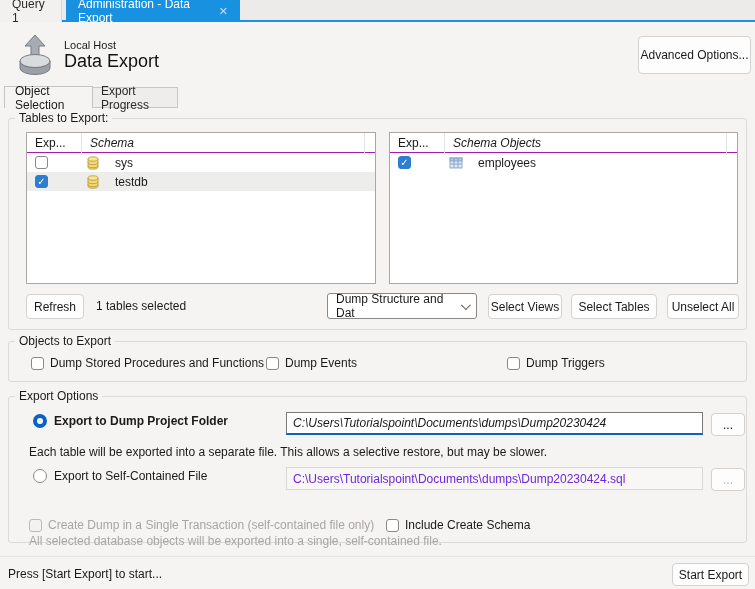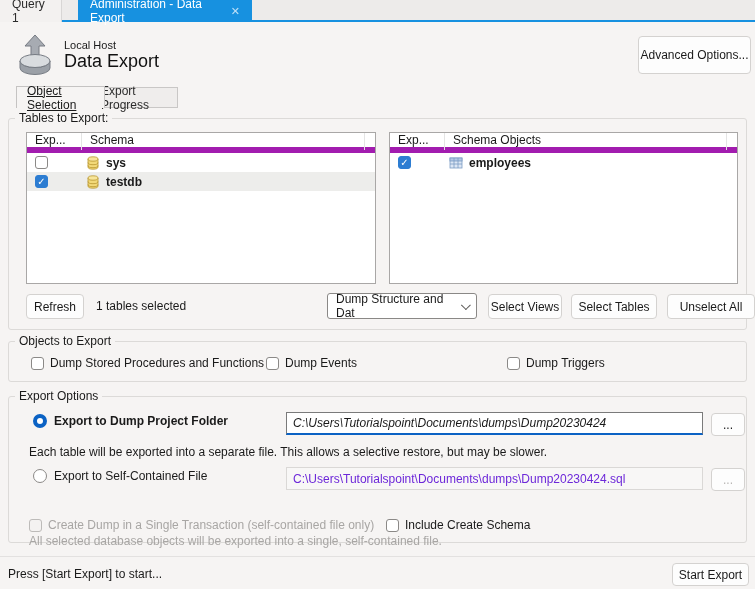--- a/index.html
+++ b/index.html
@@ -4,56 +4,56 @@
 <style>
   * { margin:0; padding:0; box-sizing:border-box; }
   html,body { width:755px; height:589px; }
   body { font-family:"Liberation Sans", sans-serif; font-size:12px; color:#1a1a1a; background:#f6f4f3; }
   #app { position:relative; width:755px; height:589px; overflow:hidden; background:#f6f4f3; }
 
   
   .tabbar { position:absolute; top:0; left:0; width:755px; height:22px; background:#edebea; border-bottom:2px solid #1791e0; }
   .tab { position:absolute; top:0; height:22px; display:flex; align-items:center; padding:0 12px; cursor:default; }
   .tab-query { left:0; width:62px; background:#f3f1f0; border-right:1px solid #d8d6d5; color:#2b2b2b; }
-  .tab-active { left:78px; width:174px; background:#1791e0; color:#ffffff; justify-content:space-between; }
+  .tab-active { left:66px; width:174px; background:#1791e0; color:#ffffff; justify-content:space-between; }
   .tab-close { font-size:11px; color:#bfe0f7; margin-left:10px; }
 
   
   .hdr-icon { position:absolute; left:12px; top:32px; width:46px; height:46px; }
   .hdr-subtitle { position:absolute; left:64px; top:39px; font-size:11px; color:#1a1a1a; }
   .hdr-title { position:absolute; left:64px; top:51px; font-size:18px; color:#111; }
   .btn { background:#fdfdfd; border:1px solid #d4d2d0; border-radius:4px; color:#1a1a1a;
          font-family:"Liberation Sans", sans-serif; font-size:12px; text-align:center;
          display:flex; align-items:center; justify-content:center; cursor:default; }
   .btn-advanced { position:absolute; left:638px; top:36px; width:113px; height:38px; }
 
   
   .subtabs { position:absolute; left:0; top:86px; height:22px; }
   .subtab { position:absolute; top:0; height:22px; display:flex; align-items:center; padding:0 10px; font-size:12px; }
-  .subtab-active { left:16px; width:89px; background:#f6f4f3; border:1px solid #c5c3c2; border-bottom:none; z-index:2;text-decoration:underline; }
+  .subtab-active { left:4px; width:89px; background:#f6f4f3; border:1px solid #c5c3c2; border-bottom:none; z-index:2; }
   .subtab-inactive { left:90px; width:88px; background:#efedec; border:1px solid #c9c7c6; top:1px; height:21px; color:#2b2b2b; }
 
   
   .group { position:absolute; border:1px solid #dcdad8; border-radius:3px; }
   .group-label { position:absolute; top:-8px; left:6px; background:#f6f4f3; padding:0 4px; font-size:12px; color:#1a1a1a; }
   .g-tables { left:8px; top:118px; width:739px; height:212px; }
   .g-objects { left:8px; top:341px; width:739px; height:41px; }
   .g-export { left:8px; top:396px; width:739px; height:147px; }
 
   
   .listbox { position:absolute; background:#ffffff; border:1px solid #a9a7a6; overflow:hidden; }
   .lb-left { left:17px; top:13px; width:350px; height:152px; }
   .lb-right { left:380px; top:13px; width:349px; height:152px; }
-  .lb-header { display:flex; height:20px; align-items:center; border-bottom:6px solid #a21caf; }
+  .lb-header { display:flex; height:20px; align-items:center; border-bottom:1px solid #a21caf; }
   .lb-col1 { width:55px; padding-left:8px; border-right:1px solid #e4e4e4; height:20px; display:flex; align-items:center; }
-  .lb-col2 { flex:1; padding-left:8px; border-right:1px solid #e4e4e4; height:20px; display:flex; align-items:center; margin-right:10px; }
+  .lb-col2 { flex:1; padding-left:8px; border-right:1px solid #e4e4e4; height:20px; display:flex; align-items:center; margin-right:10px;font-style:italic; }
   .lb-row { display:flex; height:19px; align-items:center; }
   .lb-row.selected { background:#ededeb; }
   .lb-cell-cb { width:55px; display:flex; justify-content:flex-start; padding-left:8px; }
-  .lb-cell-main { flex:1; display:flex; align-items:center; gap:5px; padding-left:3px;font-weight:bold; }
+  .lb-cell-main { flex:1; display:flex; align-items:center; gap:14px; padding-left:3px; }
   .row-icon { width:16px; height:16px; flex:0 0 16px; }
 
   
   .cb { width:13px; height:13px; border:1px solid #8b8987; border-radius:3px; background:#fff;
         display:inline-flex; align-items:center; justify-content:center; flex:0 0 13px; }
   .cb.checked { background:#2d7dd2; border-color:#2d7dd2; }
   .cb.checked::after { content:"✓"; color:#fff; font-size:10px; line-height:1; }
   .cb.disabled { border-color:#bdbbb9; background:#f4f2f1; }
   .radio { width:14px; height:14px; border-radius:50%; border:1px solid #8b8987; background:#fff; flex:0 0 14px; }
   .radio.selected { border:4px solid #0b62c4; }
@@ -64,21 +64,21 @@
   
   .btn-refresh { position:absolute; left:17px; top:175px; width:58px; height:25px; }
   .sel-status { position:absolute; left:87px; top:180px; }
   .dropdown { position:absolute; left:318px; top:174px; width:150px; height:26px; background:#fff;
               border:1px solid #8a8886; border-radius:3px; display:flex; align-items:center;
               padding:0 8px; justify-content:space-between; }
   .chev { width:7px; height:7px; border-right:1.5px solid #5a5856; border-bottom:1.5px solid #5a5856;
           transform:rotate(45deg) translateY(-2px); }
   .btn-views { position:absolute; left:479px; top:175px; width:74px; height:25px; }
   .btn-tables { position:absolute; left:562px; top:175px; width:86px; height:25px; }
-  .btn-unselect { position:absolute; left:658px; top:175px; width:88px; height:25px; }
+  .btn-unselect { position:absolute; left:658px; top:175px; width:72px; height:25px; }
 
   
   .radio-row { position:absolute; display:flex; align-items:center; gap:7px; }
   .path-input { position:absolute; height:23px; background:#fff; border:1px solid #7a7a7a;
                 border-bottom:2px solid #0b62c4; padding:0 6px; display:flex; align-items:center;
                 white-space:nowrap; overflow:hidden; }
   .path-input.disabled { background:#f8f7f6; border:1px solid #dad8d6; color:#6d28d9; }
   .btn-browse { position:absolute; width:34px; height:23px; }
   .btn-browse.disabled { color:#b8b6b4; }
   .note { position:absolute; white-space:nowrap; }

